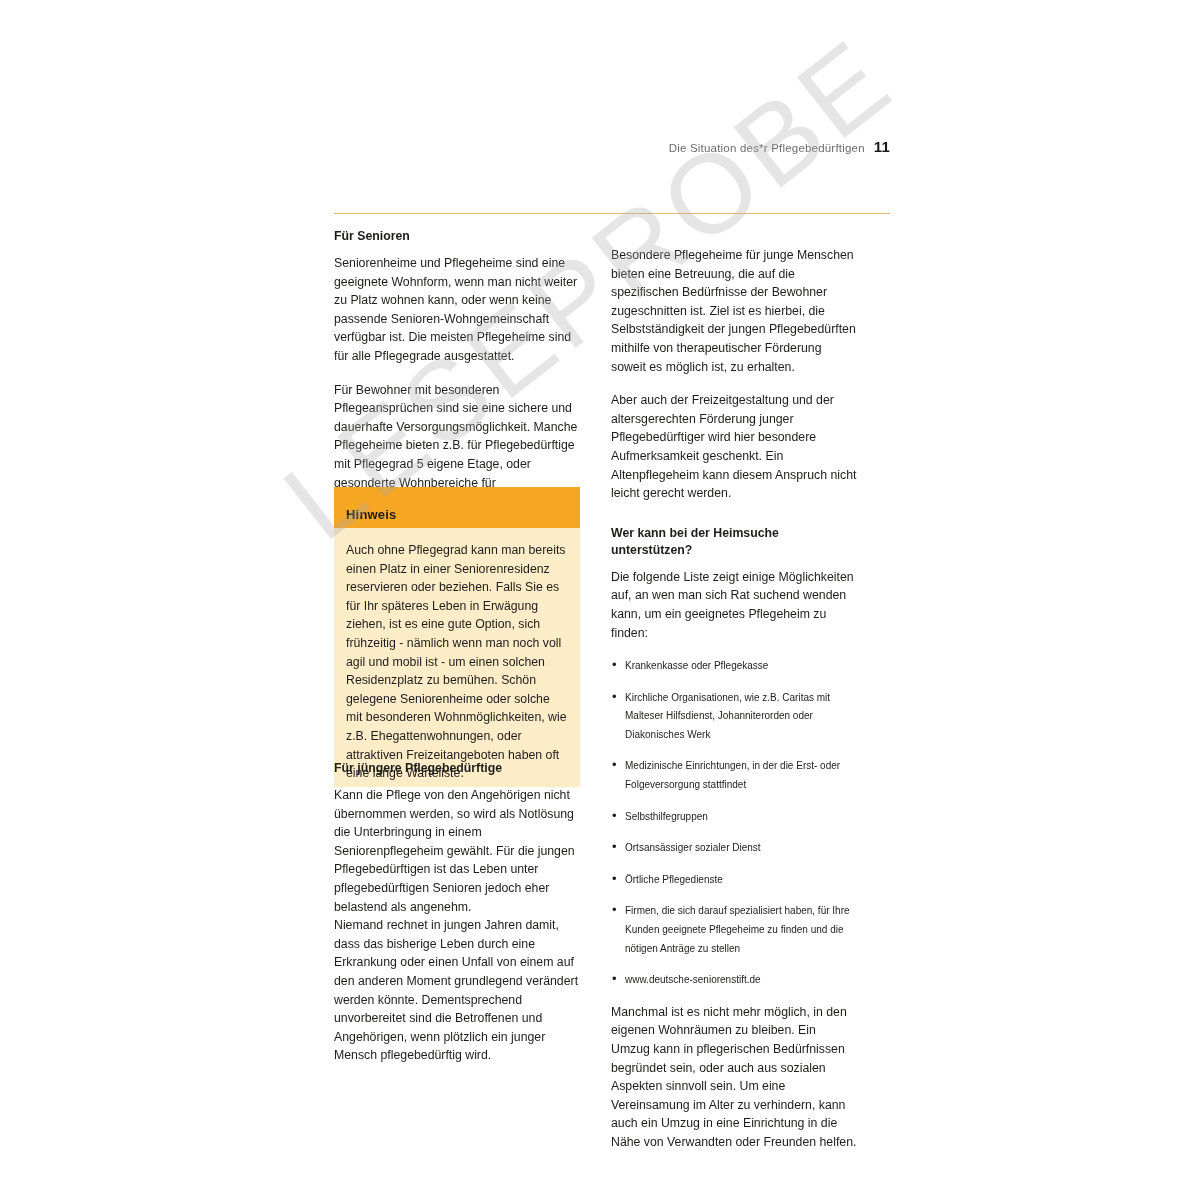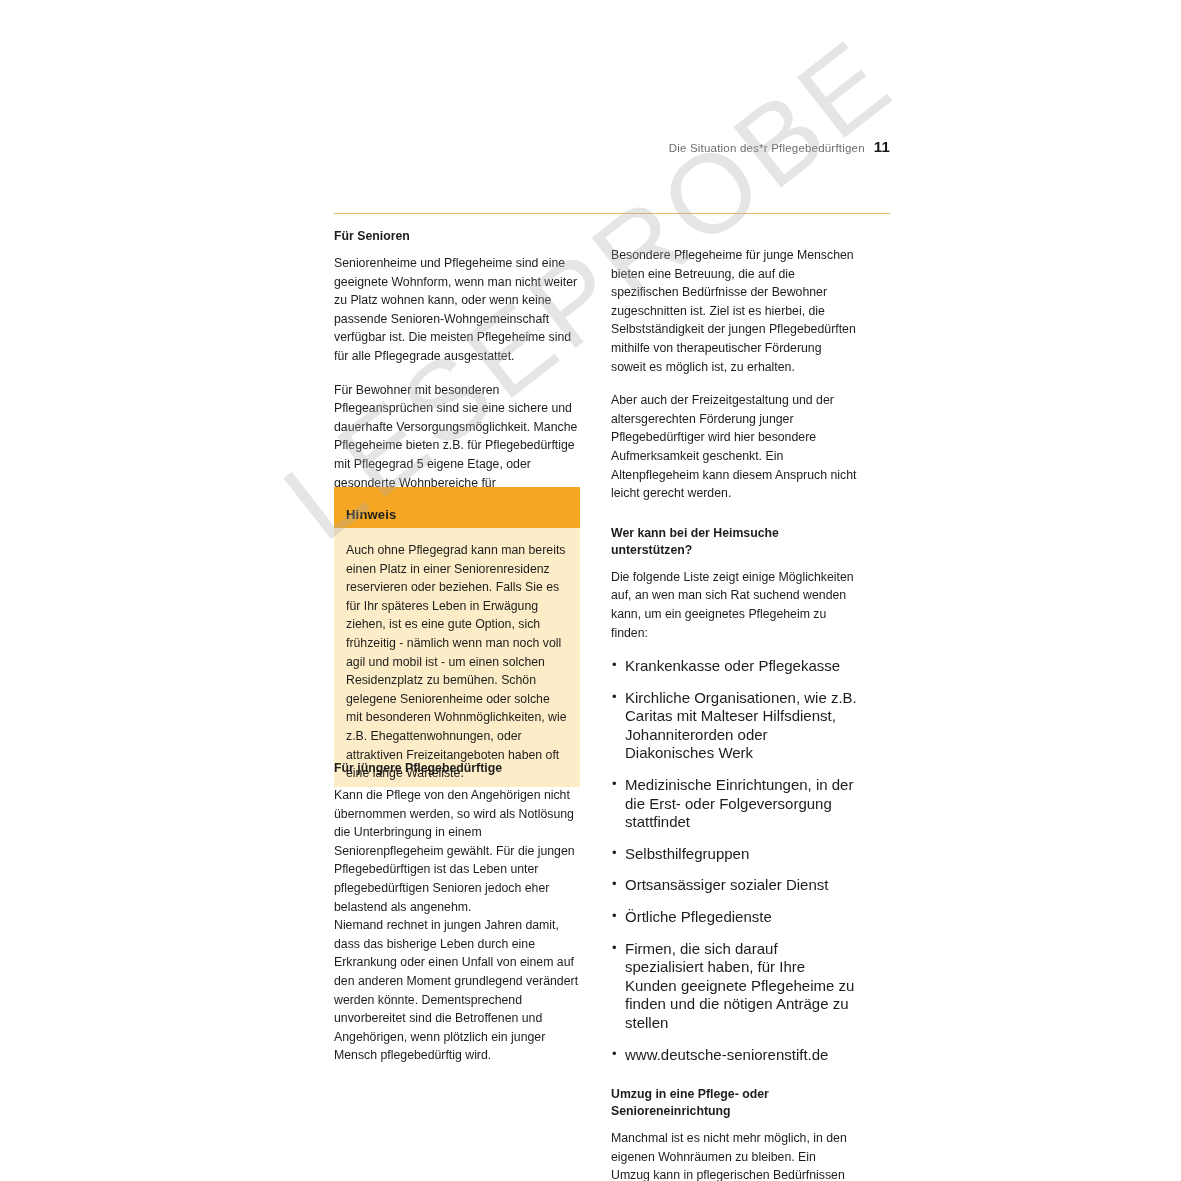--- a/index.html
+++ b/index.html
@@ -124,21 +124,21 @@
   
   ul.bullets {
     list-style: none;
     margin: 0;
     padding: 0;
   }
   ul.bullets li {
     position: relative;
     padding-left: 14px;
     margin-bottom: 13px;
-    font-size: 15px;
+    font-size: 10px;
     line-height: 18.6px;
   }
   ul.bullets li:before {
     content: "\2022";
     position: absolute;
     left: 1px;
     top: -1px;
     font-size: 13px;
     color: #1d1d1b;
   }
@@ -207,21 +207,20 @@
       <li>Krankenkasse oder Pflegekasse</li>
       <li>Kirchliche Organisationen, wie z.B. Caritas mit Malteser Hilfsdienst, Johanniterorden oder Diakonisches Werk</li>
       <li>Medizinische Einrichtungen, in der die Erst- oder Folgeversorgung stattfindet</li>
       <li>Selbsthilfegruppen</li>
       <li>Ortsansässiger sozialer Dienst</li>
       <li>Örtliche Pflegedienste</li>
       <li>Firmen, die sich darauf spezialisiert haben, für Ihre Kunden geeignete Pflegeheime zu finden und die nötigen Anträge zu stellen</li>
       <li>www.deutsche-seniorenstift.de</li>
     </ul>
 
-    <div class="sub-head spaced">Umzug in eine Pflege- oder Senioreneinrichtung</div>
     <p class="para tight">Manchmal ist es nicht mehr möglich, in den eigenen Wohnräumen zu bleiben. Ein Umzug kann in pflegerischen Bedürfnissen begründet sein, oder auch aus sozialen Aspekten sinnvoll sein. Um eine Vereinsamung im Alter zu verhindern, kann auch ein Umzug in eine Einrichtung in die Nähe von Verwandten oder Freunden helfen.</p>
   </div>
 
   <div class="watermark">
     <span>LESEPROBE</span>
   </div>
 
 </div>
 
 </body></html>

